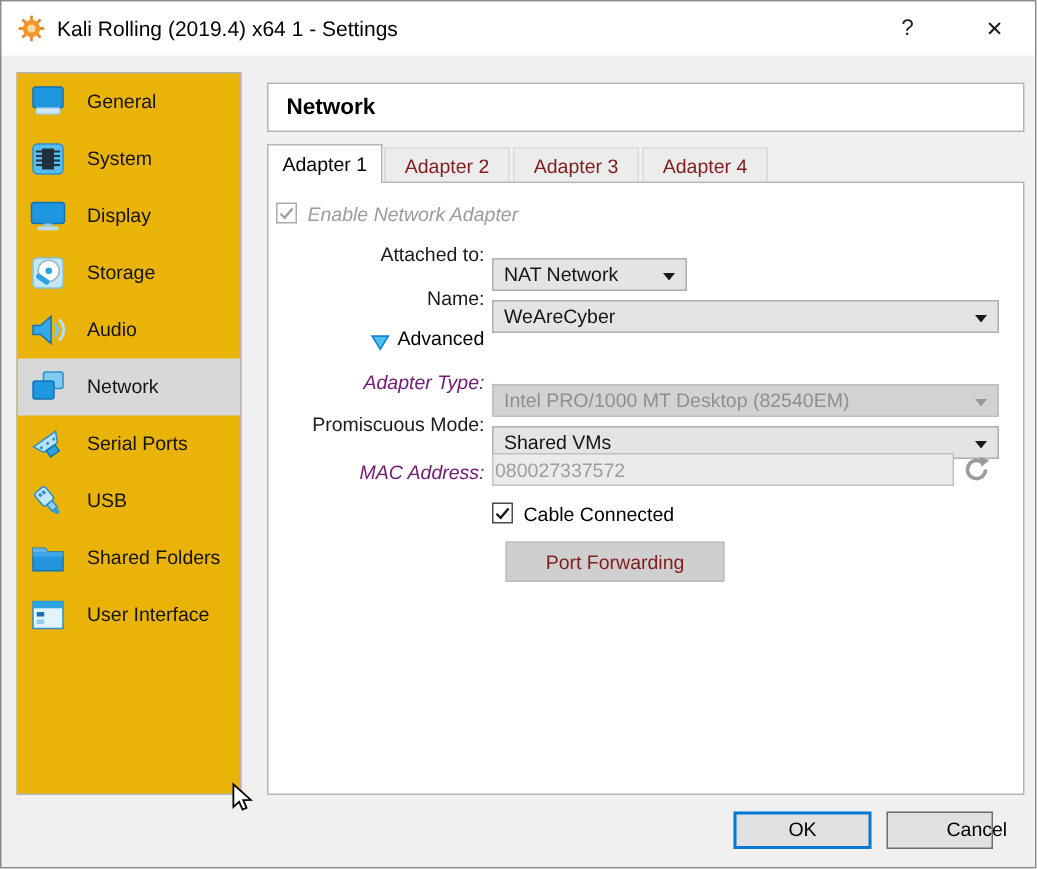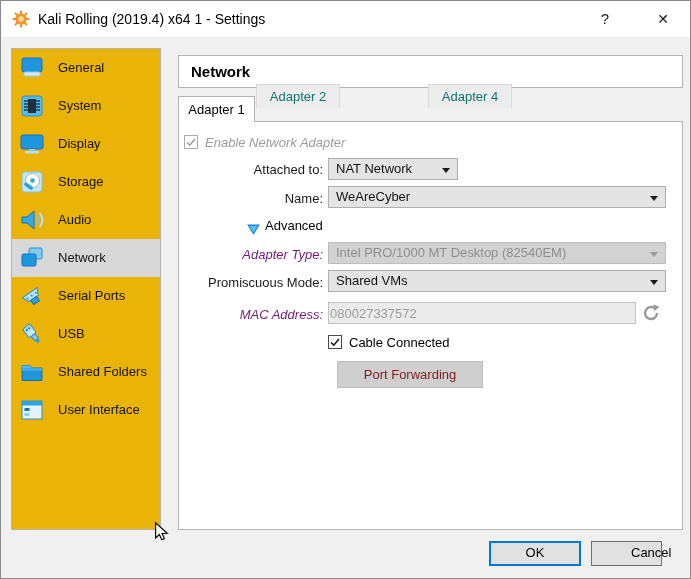--- a/index.html
+++ b/index.html
@@ -22,27 +22,27 @@
   .side-item.selected { background:#d8d8d8; }
   .side-icon { position:absolute; left:7px; top:6px; width:26px; height:26px; }
   .side-icon svg { width:26px; height:26px; display:block; }
   .side-label { position:absolute; left:46px; top:0; line-height:38px; font-size:13px; color:#141414; white-space:nowrap; }
   
   .header-box { position:absolute; left:177px; top:54px; width:505px; height:33px; box-sizing:border-box; background:#fff; border:1px solid #b4b4b4; }
   .header-title { margin:7px 0 0 12px; font-size:15px; font-weight:bold; color:#000; }
   
   .tab { position:absolute; box-sizing:border-box; text-align:center; font-size:13px; white-space:nowrap; }
   .tab.active { background:#fff; border:1px solid #b4b4b4; border-bottom:none; color:#000; z-index:3; top:95px; height:26px; line-height:25px; }
-  .tab.inactive { background:#ececec; border:1px solid #dadada; border-bottom:none; color:#0f766e; top:83px; height:24px; line-height:23px; }
+  .tab.inactive { background:#ececec; border:1px solid #dadada; border-bottom:none; color:#7f1d1d; top:97px; height:24px; line-height:23px; }
   
   .panel { position:absolute; left:177px; top:120px; width:505px; height:409px; box-sizing:border-box; background:#fff; border:1px solid #b4b4b4; }
   
   .row-label { position:absolute; width:130px; text-align:right; font-size:13px; color:#1a1a1a; white-space:nowrap; }
   .row-label.disabled { color:#701a75;font-style:italic; }
-  .combo { position:absolute; box-sizing:border-box; height:22px; background:#e4e4e4; border:1px solid #afafaf; font-size:13px; color:#141414; padding:2px 20px 0 7px; white-space:nowrap; overflow:hidden; }
+  .combo { position:absolute; box-sizing:border-box; height:22px; background:#e4e4e4; border:1px solid #afafaf; font-size:13px; color:#141414; padding:2px 20px 0 7px; white-space:nowrap; overflow:hidden;margin-top:14px; }
   .combo .arrow { position:absolute; right:7px; top:9px; width:0; height:0; border-left:4px solid transparent; border-right:4px solid transparent; border-top:5px solid #1a1a1a; }
   .combo.disabled { background:#d2d2d2; border-color:#bdbdbd; color:#8f8f8f; }
   .combo.disabled .arrow { border-top-color:#979797; }
   .check-box { position:absolute; width:14px; height:14px; box-sizing:border-box; background:#fff; border:1px solid #4a4a4a; }
   .check-box.disabled { border-color:#ababab; }
   .check-box svg { display:block; width:12px; height:12px; margin:0; }
   .check-label { position:absolute; font-size:13px; color:#000; white-space:nowrap; }
   .check-label.disabled { color:#9b9b9b; }
   .mac-field { position:absolute; left:327px; top:301px; width:308px; height:22px; box-sizing:border-box; background:#ebebeb; border:1px solid #c2c2c2; color:#9e9e9e; font-size:13px; padding:0 1px; font-family:"Liberation Sans","DejaVu Sans",sans-serif; }
   .refresh-btn { position:absolute; left:640px; top:302px; width:20px; height:20px; }
@@ -201,20 +201,21 @@
       <span class="side-label">User Interface</span>
     </div>
   </div>
 
   <div class="header-box">
     <div class="header-title">Network</div>
   </div>
 
   <div class="tab active" style="left:177px; width:77px;">Adapter 1</div>
   <div class="tab inactive" style="left:255px; width:84px;">Adapter 2</div>
+  <div class="tab inactive" style="left:341px; width:84px;">Adapter 3</div>
   <div class="tab inactive" style="left:427px; width:84px;text-align:center;">Adapter 4</div>
 
   <div class="panel"></div>
 
   <span class="check-box disabled" style="left:183px; top:134px;">
     <svg viewBox="0 0 12 12">
         <polyline points="2,6.5 4.8,9.2 10,3" fill="none" stroke="#a0a0a0" stroke-width="1.6"></polyline>
       </svg>
   </span>
   <span class="check-label disabled" style="left:204px; top:134px;font-style:italic;">Enable Network Adapter</span>

